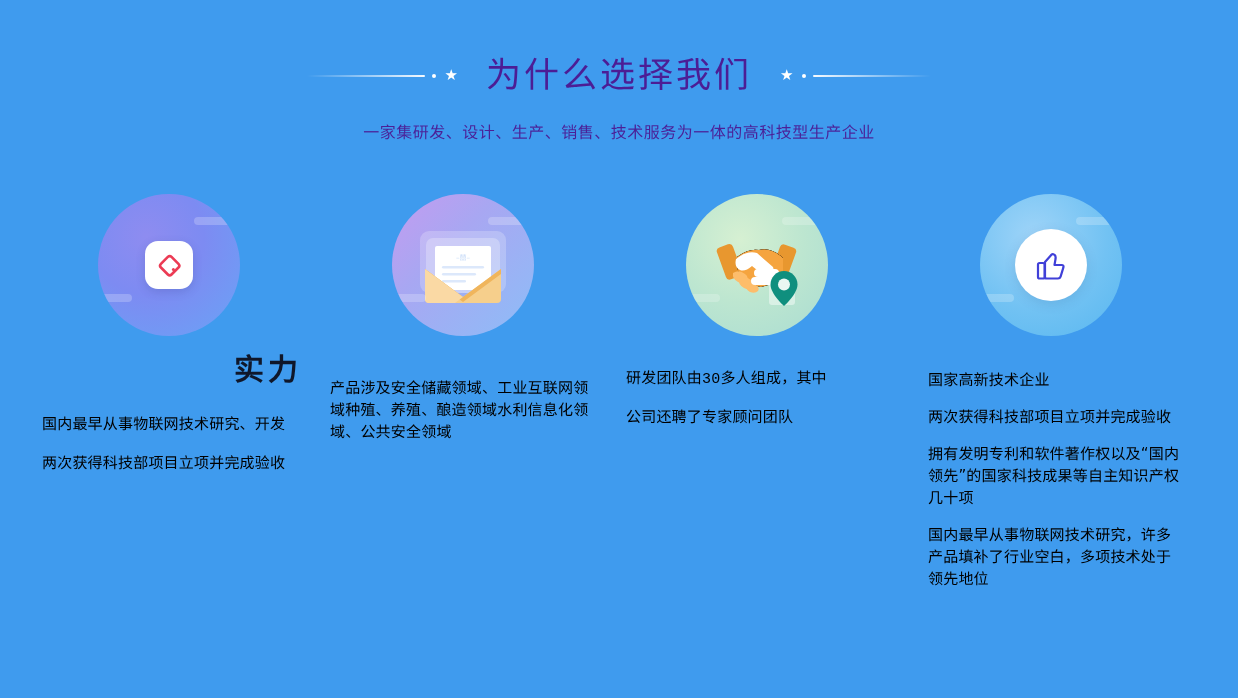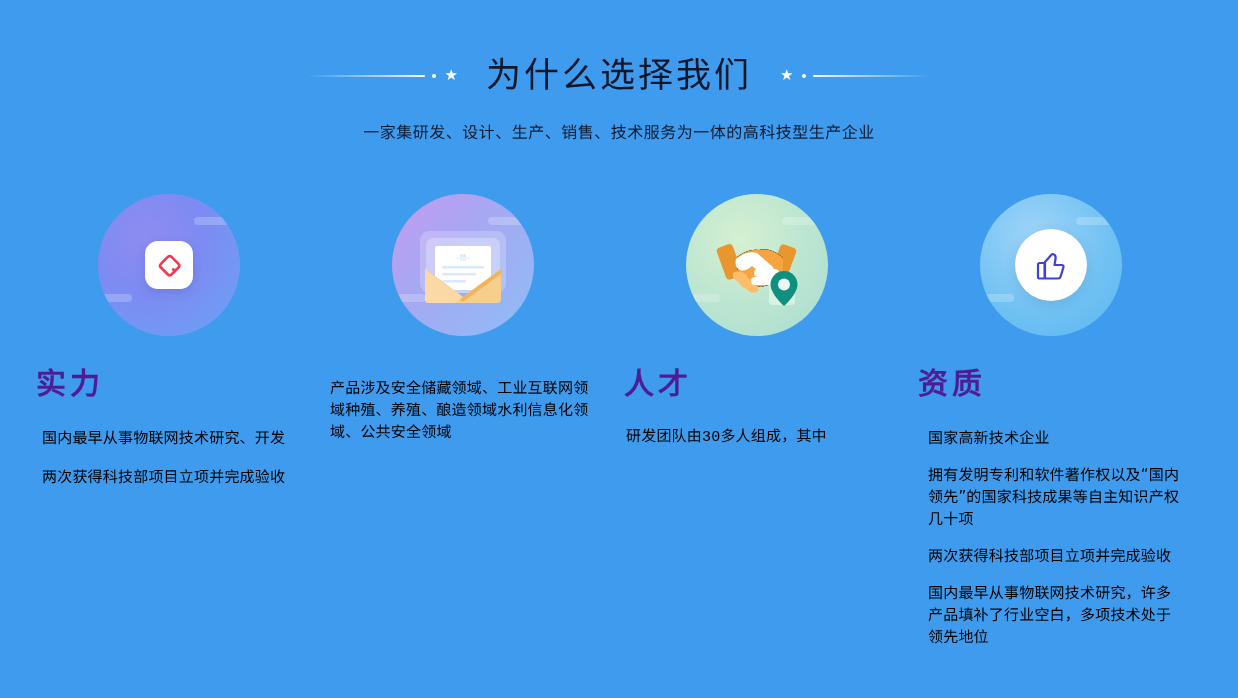--- a/index.html
+++ b/index.html
@@ -29,27 +29,27 @@
   .deco.right .deco-line { background:linear-gradient(to left,rgba(255,255,255,0),rgba(255,255,255,.95)); }
 
   .deco-dot {
     width:4px; height:4px; border-radius:50%;
     background:#ffffff; margin:0 7px;
   }
   .deco-star { color:#ffffff; font-size:15px; line-height:1; margin:0 2px; }
 
   .main-title {
     font-size:35px; font-weight:400; letter-spacing:3px;
-    color:#0f172a; padding:0 26px; white-space:nowrap;
+    color:#4c1d95; padding:0 26px; white-space:nowrap;
     line-height:1;
   }
 
   .subtitle {
     margin-top:26px; font-size:16px; letter-spacing:.5px;
-    color:#0f172a; opacity:.97;
+    color:#4c1d95; opacity:.97;
   }
 
   
   .columns {
     display:flex; width:1238px; padding:0 22px; margin-top:42px;
     align-items:flex-start;
   }
   .col { width:294px; padding:0 14px; }
 
   .icon-wrap {
@@ -81,22 +81,22 @@
     display:flex; align-items:center; justify-content:center;
     box-shadow:0 3px 10px rgba(40,60,120,.18);
   }
   .badge-circle {
     width:72px; height:72px; border-radius:50%; background:#ffffff;
     display:flex; align-items:center; justify-content:center;
     box-shadow:0 3px 12px rgba(30,80,140,.16);
   }
 
   .col-title {
-    text-align:left; font-size:30px; font-weight:700;
-    letter-spacing:4px; margin-top:14px; color:#4c1d95;
+    text-align:right; font-size:30px; font-weight:700;
+    letter-spacing:4px; color:#0f172a;
   }
 
   .bullets { margin-top:24px; }
   .bullet {
     font-size:15px; line-height:22px; color:#000000;
     margin-bottom:17px; letter-spacing:.2px;
   }
   .bullet:last-child { margin-bottom:0; }
 
   
@@ -189,39 +189,38 @@
           <path d="M30 56 Q36 52 42 57 Q46 60 44 64 Q41 68 35 65 Q29 62 30 56 Z" fill="#fdbd6b"></path>
           <path d="M36 62 Q42 58 48 63 Q52 66 50 70 Q47 74 41 71 Q35 68 36 62 Z" fill="#fdbd6b"></path>
           <path d="M43 67 Q48 64 53 68 Q57 71 55 74 Q52 77 47 75 Q42 72 43 67 Z" fill="#fdbd6b"></path>
           <path d="M55 52 L72 52 Q76 52 76 56 Q76 60 72 60 L55 60 Q51 60 51 56 Q51 52 55 52 Z" fill="#ffffff"></path>
           <path d="M52 60 L68 60 Q72 60 72 64 Q72 68 68 68 L52 68 Q48 68 48 64 Q48 60 52 60 Z" fill="#ffffff"></path>
           <path d="M81 54 C73.5 54 67.5 60 67.5 67.5 C67.5 77 81 89 81 89 C81 89 94.5 77 94.5 67.5 C94.5 60 88.5 54 81 54 Z" fill="#0f8f7e"></path>
           <circle cx="81" cy="67.5" r="6" fill="#eaf7f2"></circle>
         </svg>
       </div>
     </div>
-    <h2 class="col-title">人才</h2>
     <div class="bullets">
       <p class="bullet">研发团队由30多人组成，其中</p>
+      <p class="bullet">公司还聘了专家顾问团队</p>
     </div>
   </div>
 
   <div class="col col-4">
     <div class="icon-wrap">
       <div class="orb orb-4">
         <div class="badge-circle">
           <svg width="42" height="42" viewBox="0 0 42 42">
             <path d="M15 18 L15 33 Q15 34.5 16.5 34.5 L28 34.5 Q30 34.5 30.6 32.6 L33.4 23.4 Q34 21 31.6 21 L24.5 21 L25.6 14.5 Q26 11 23.4 10.2 Q21.8 9.7 21 11.3 Z" fill="none" stroke="#4040d8" stroke-width="2.2" stroke-linejoin="round"></path>
             <rect x="8" y="19" width="6.6" height="15.5" rx="1.6" fill="none" stroke="#4040d8" stroke-width="2.2"></rect>
           </svg>
         </div>
       </div>
     </div>
-    <h2 class="col-title">资质</h2>
     <div class="bullets">
       <p class="bullet">国家高新技术企业</p>
+      <p class="bullet">两次获得科技部项目立项并完成验收</p>
       <p class="bullet">拥有发明专利和软件著作权以及“国内领先”的国家科技成果等自主知识产权几十项</p>
-      <p class="bullet">两次获得科技部项目立项并完成验收</p>
       <p class="bullet">国内最早从事物联网技术研究，许多产品填补了行业空白，多项技术处于领先地位</p>
     </div>
   </div>
 
 </div>
 
 </body></html>

